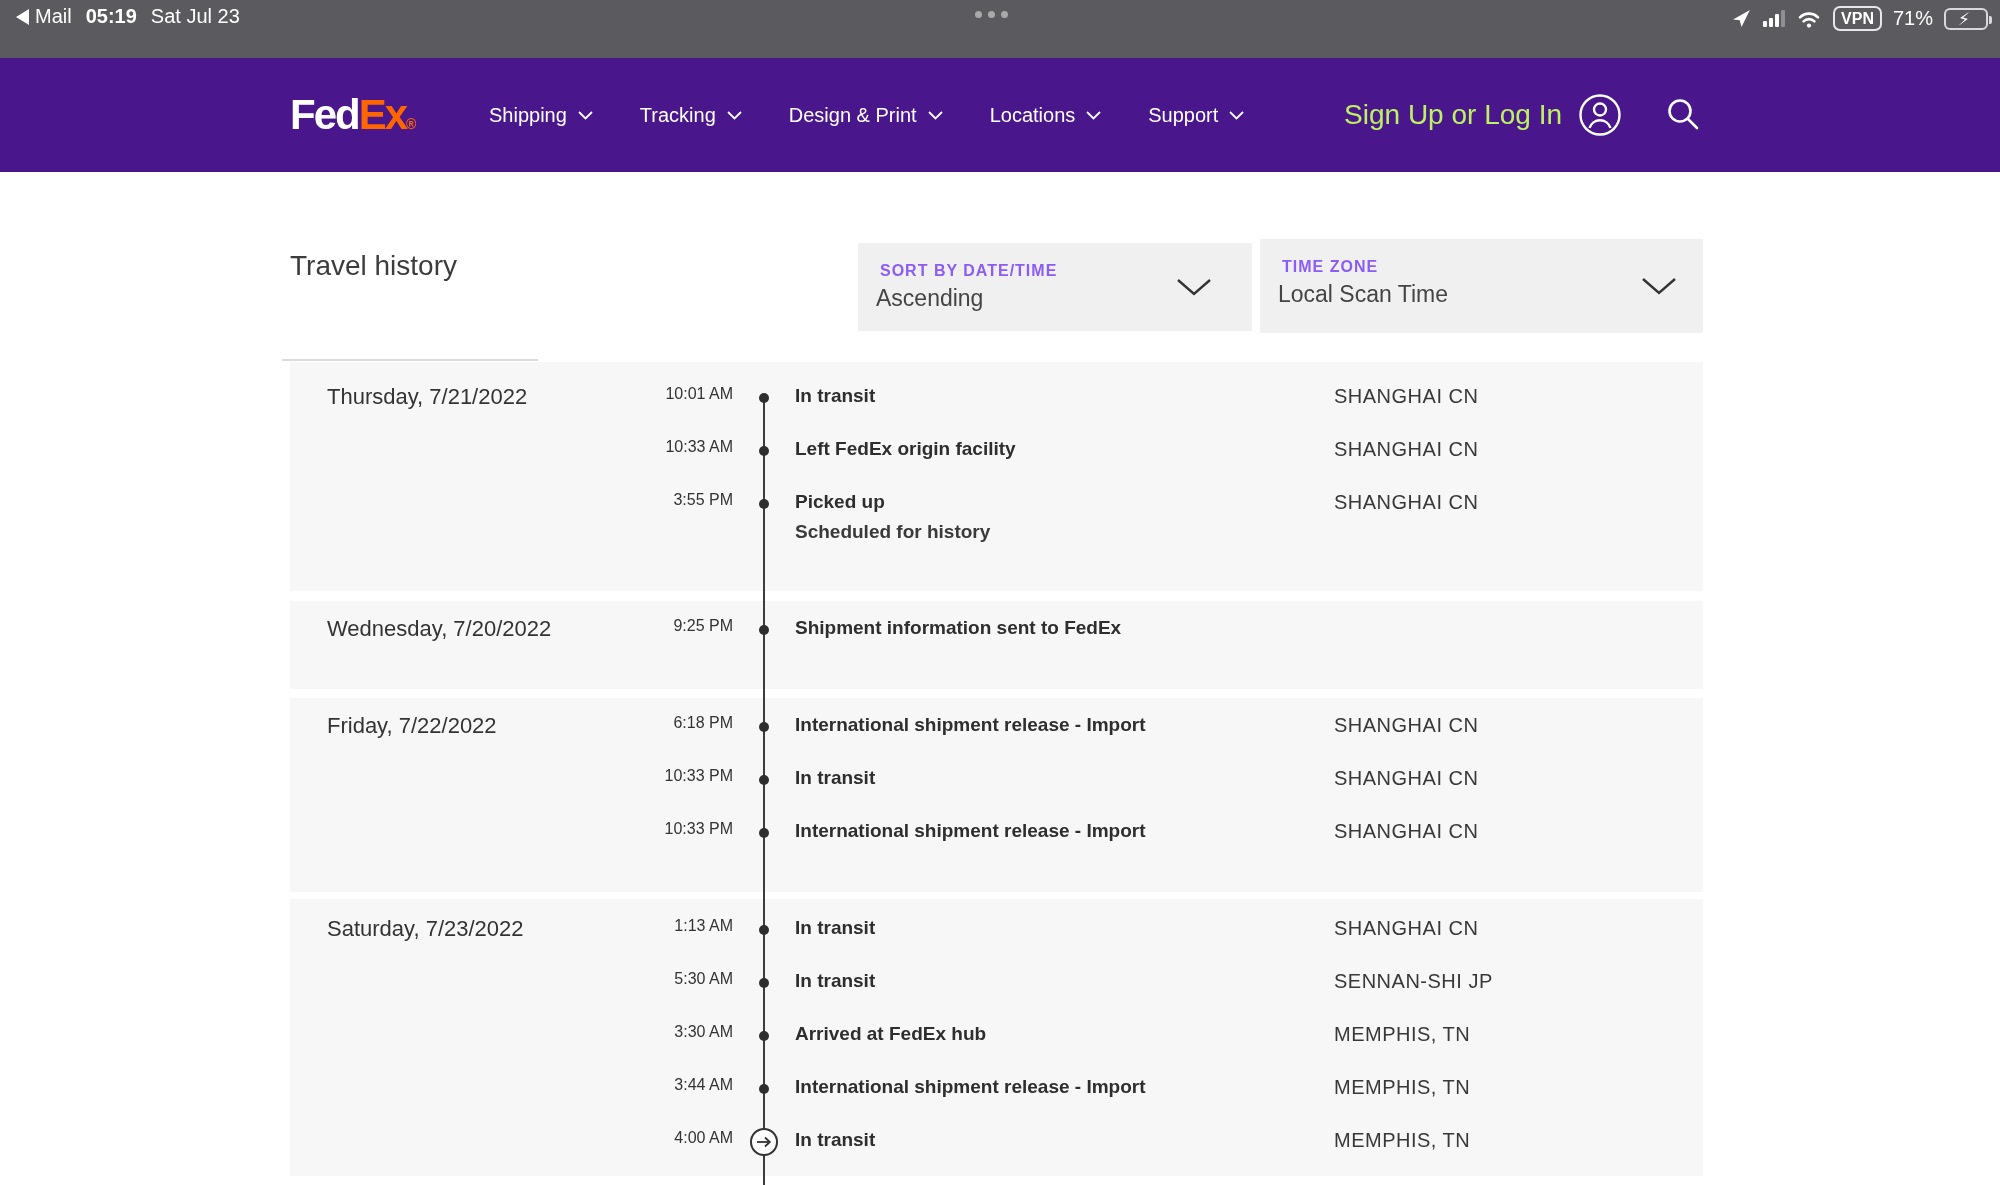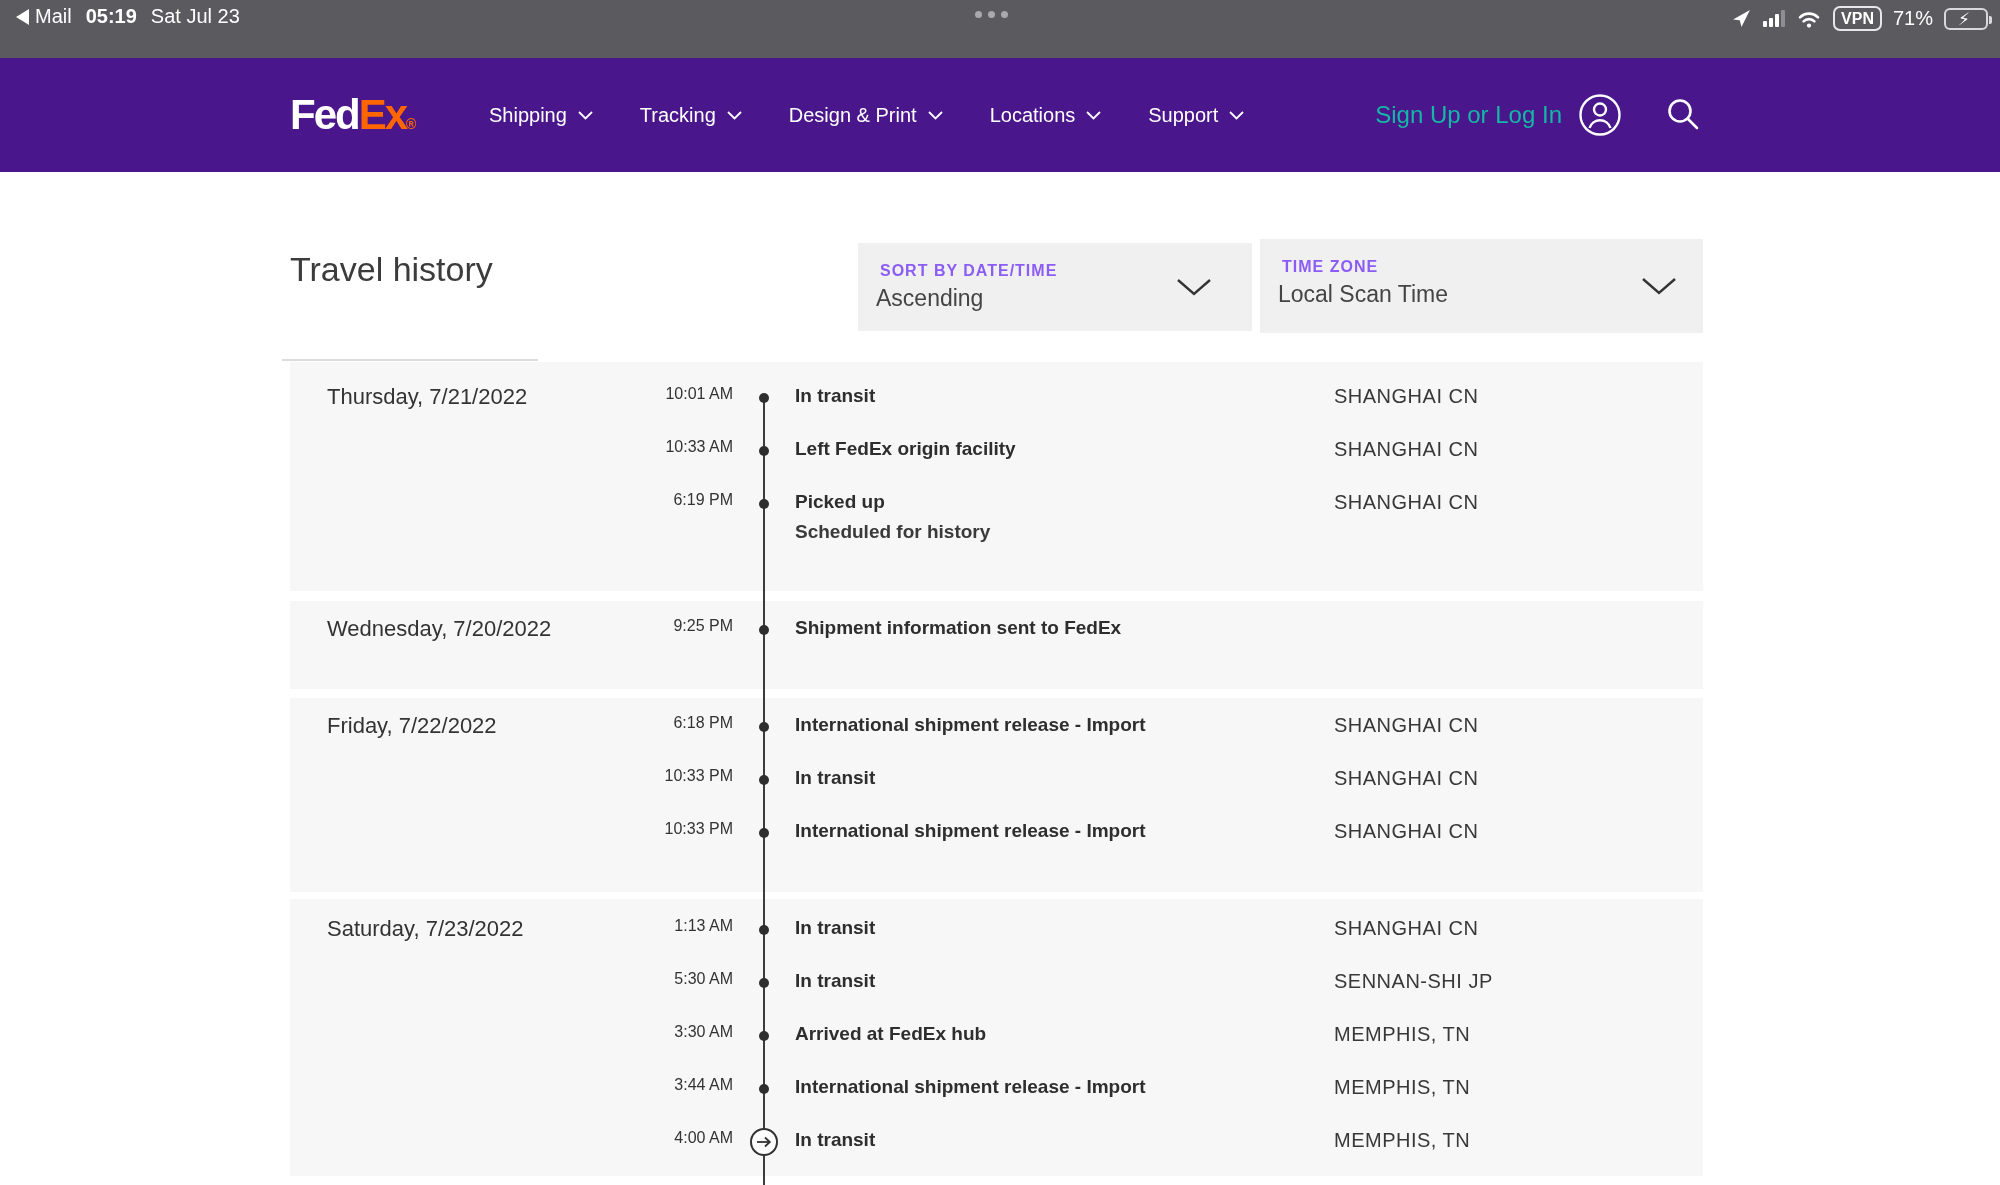--- a/index.html
+++ b/index.html
@@ -33,26 +33,26 @@
 
   
   .navbar{position:absolute;left:0;top:58px;width:2000px;height:114px;background:var(--brand-purple);}
   .nav-inner{position:relative;margin-left:290px;width:1412px;height:114px;display:flex;align-items:center;}
   .logo{font-weight:800;font-size:42px;letter-spacing:-2px;cursor:pointer;}
   .logo .fed{color:#fff;} .logo .ex{color:var(--brand-orange);}
   .logo .reg{color:var(--brand-orange);font-size:14px;font-weight:700;vertical-align:baseline;letter-spacing:0;}
   .nav-menu{position:absolute;left:199px;display:flex;gap:47px;align-items:center;}
   .nav-item{display:flex;align-items:center;gap:11px;color:#fff;font-size:20px;cursor:pointer;}
   .nav-right{position:absolute;right:0;display:flex;align-items:center;}
-  .signin{display:flex;align-items:center;gap:16px;color:#14b8a6;font-size:24px;cursor:pointer;}
+  .signin{display:flex;align-items:center;gap:16px;color:#bef264;font-size:28px;cursor:pointer;}
   .search-btn{margin-left:42px;cursor:pointer;display:flex;align-items:center;}
 
   
   .main{position:absolute;left:290px;top:0;width:1413px;height:1185px;}
-  .page-title{position:absolute;left:0;top:250px;font-size:34px;font-weight:300;color:#3c3c3c;letter-spacing:0;}
+  .page-title{position:absolute;left:0;top:250px;font-size:28px;font-weight:300;color:#3c3c3c;letter-spacing:0;}
   .control{position:absolute;background:var(--control-bg);cursor:pointer;}
   .control-sort{left:568px;top:243px;width:394px;height:88px;}
   .control-tz{left:970px;top:239px;width:443px;height:94px;}
   .control-label{position:absolute;left:22px;top:19px;font-size:16px;font-weight:700;letter-spacing:1px;color:#8b5cf6;}
   .control-value{position:absolute;left:18px;top:42px;font-size:23px;font-weight:400;color:#444;}
   .control-chevron{position:absolute;top:50%;margin-top:-9px;}
   .control-sort .control-chevron{right:40px;}
   .control-tz .control-chevron{right:26px;}
   .divider{position:absolute;left:-8px;top:359px;width:256px;height:2px;background:#DCDCDC;}
 
@@ -194,21 +194,21 @@
         <div class="tl-block" style="top: 362px; height: 229px;"></div>
         <div class="tl-date" style="top: 384px;">Thursday, 7/21/2022</div>
         <div class="tl-time" style="top: 385px;">10:01 AM</div>
         <div class="tl-dot" style="top: 393px;"></div>
         <div class="tl-status" style="top: 385px;">In transit</div>
         <div class="tl-location" style="top: 385px;">SHANGHAI CN</div>
         <div class="tl-time" style="top: 438px;">10:33 AM</div>
         <div class="tl-dot" style="top: 446px;"></div>
         <div class="tl-status" style="top: 438px;">Left FedEx origin facility</div>
         <div class="tl-location" style="top: 438px;">SHANGHAI CN</div>
-        <div class="tl-time" style="top: 491px;">6:19 PM</div>
+        <div class="tl-time" style="top: 491px;">3:55 PM</div>
         <div class="tl-dot" style="top: 499px;"></div>
         <div class="tl-status" style="top: 491px;">Picked up</div>
         <div class="tl-substatus" style="top: 521px;">Scheduled for history</div>
         <div class="tl-location" style="top: 491px;">SHANGHAI CN</div>
         <div class="tl-block" style="top: 601px; height: 88px;"></div>
         <div class="tl-date" style="top: 616px;">Wednesday, 7/20/2022</div>
         <div class="tl-time" style="top: 617px;">9:25 PM</div>
         <div class="tl-dot" style="top: 625px;"></div>
         <div class="tl-status" style="top: 617px;">Shipment information sent to FedEx</div>
         <div class="tl-block" style="top: 698px; height: 194px;"></div>

